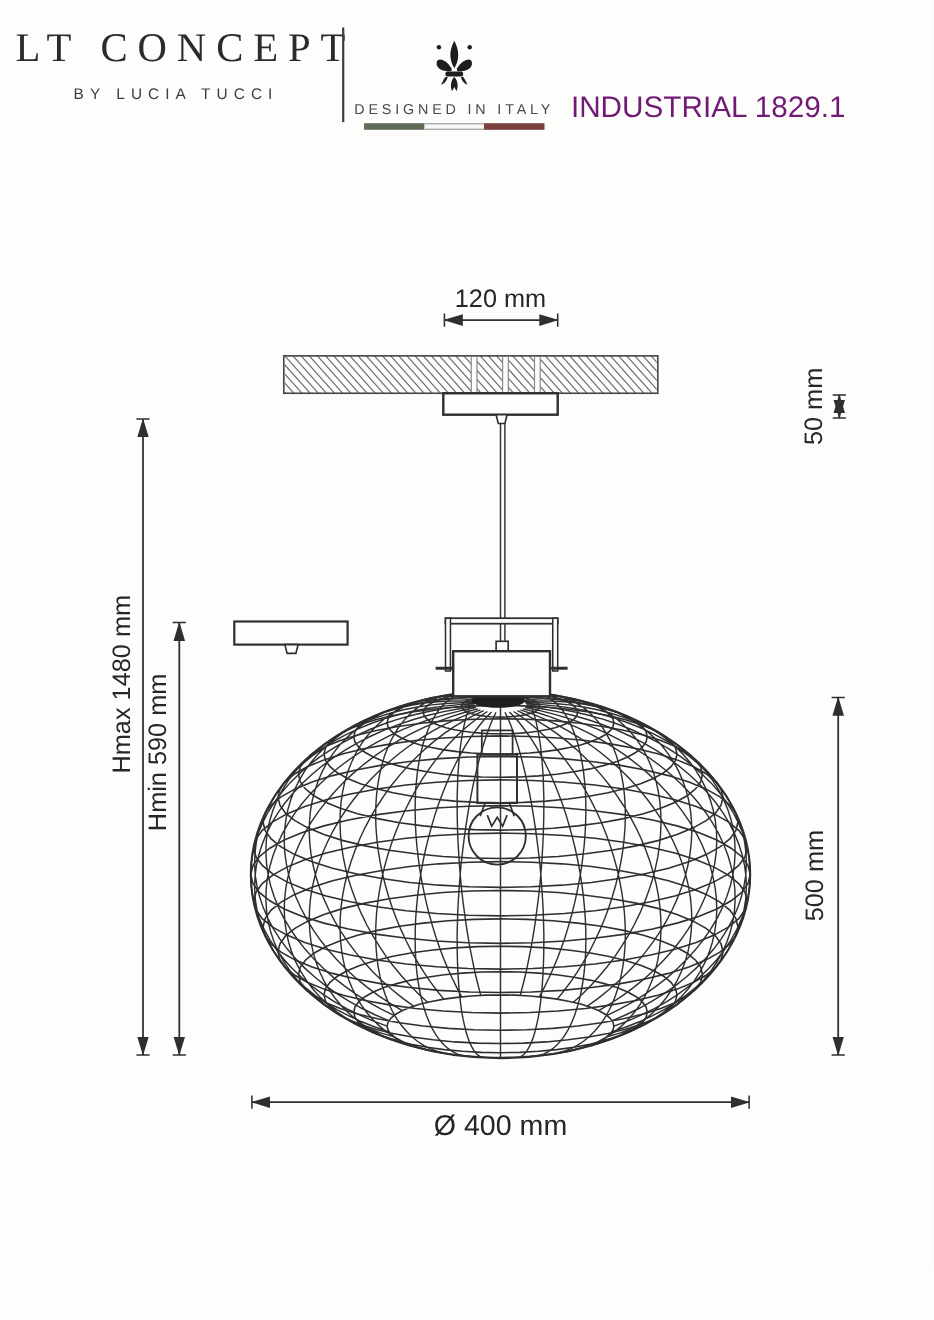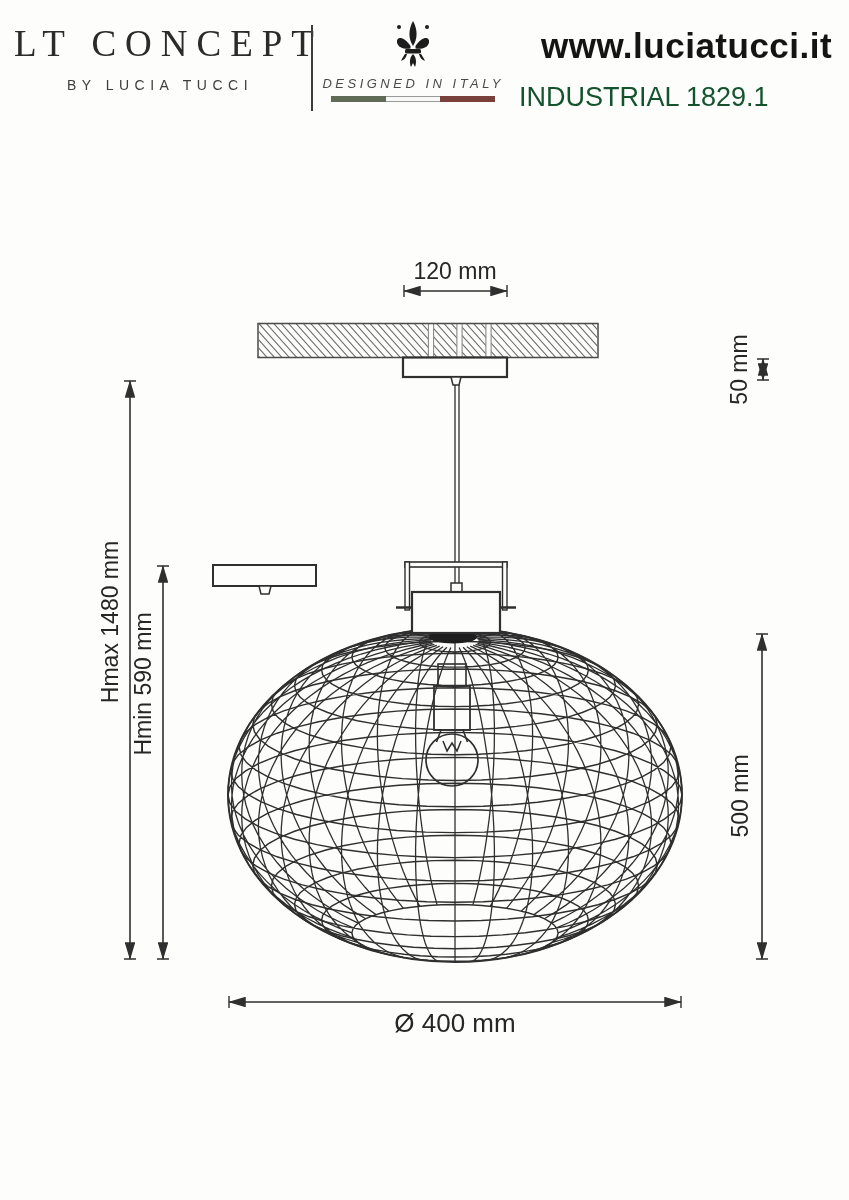--- a/index.html
+++ b/index.html
@@ -5,29 +5,29 @@
   html,body{margin:0;padding:0;background:#e8e8e8;}
   .page{position:relative;width:849px;height:1200px;background:#fdfdfc;
         font-family:"Liberation Sans",sans-serif;overflow:hidden;
         --line:#2f2f2f;}
   
   .brand{position:absolute;left:14px;top:22px;width:292px;text-align:center;color:#2e2e2e;}
   .brand-logo{font-family:"Liberation Serif",serif;font-weight:400;font-size:37px;
               letter-spacing:9px;white-space:nowrap;color:#2b2b2b;}
   .brand-sub{margin-top:12px;font-size:14px;letter-spacing:5.5px;color:#3d3d3d;white-space:nowrap;text-align:center;}
   .header-divider{position:absolute;left:311px;top:25px;width:2px;height:86px;background:#3c3c3c;}
-  .madeinitaly{position:absolute;left:322px;top:18px;width:182px;text-align:right;font-style:italic;}
+  .madeinitaly{position:absolute;left:322px;top:34px;width:182px;text-align:left;}
   .fleur{display:block;margin:0 auto;height:54px;}
   .madeinitaly-label{margin-top:4px;font-size:13px;letter-spacing:3.5px;color:#4a4a4a;white-space:nowrap;}
   .flag{display:flex;height:6px;margin:5px 9px 0 9px;}
   .flag-seg{flex:1;height:100%;}
   .flag-seg.mid{border-top:1px solid #9a9a9a;border-bottom:1px solid #9a9a9a;height:4px;}
   .website{position:absolute;left:541px;top:26px;width:300px;font-size:35px;font-weight:bold;
            color:#141414;letter-spacing:0.5px;white-space:nowrap;}
-  .model{position:absolute;left:519px;top:82px;font-size:27px;color:#14532d;white-space:nowrap;}
+  .model{position:absolute;left:519px;top:82px;font-size:27px;color:#701a75;white-space:nowrap;}
   
   svg.drawing{position:absolute;left:0;top:0;}
   .dim-text{font-family:"Liberation Sans",sans-serif;font-size:23px;fill:#262626;}
   .dim-text-lg{font-family:"Liberation Sans",sans-serif;font-size:26px;fill:#262626;}
 </style>
 </head>
 <body>
 
 <div class="page" style="--line: #2f2f2f;">
 
@@ -53,21 +53,20 @@
       </g>
     </svg>
     <div class="madeinitaly-label">DESIGNED IN ITALY</div>
     <div class="flag">
       <div class="flag-seg" style="background: rgb(95, 107, 85);"></div>
       <div class="flag-seg mid" style="background: rgb(248, 248, 246);"></div>
       <div class="flag-seg" style="background: rgb(122, 64, 59);"></div>
     </div>
   </div>
 
-  <div class="website">www.luciatucci.it</div>
   <div class="model">INDUSTRIAL 1829.1</div>
 
   <svg class="drawing" width="849" height="1200" viewBox="0 0 849 1200">
     <defs>
       <clipPath id="ceilclip">
           <rect x="259" y="323.5" width="338" height="34"></rect>
         </clipPath>
       <marker id="arr" viewBox="0 0 10 6" refX="9.5" refY="3" markerWidth="11" markerHeight="6.6" orient="auto-start-reverse">
         <path d="M0,0 L10,3 L0,6 Z" fill="#2f2f2f"></path>
       </marker>

